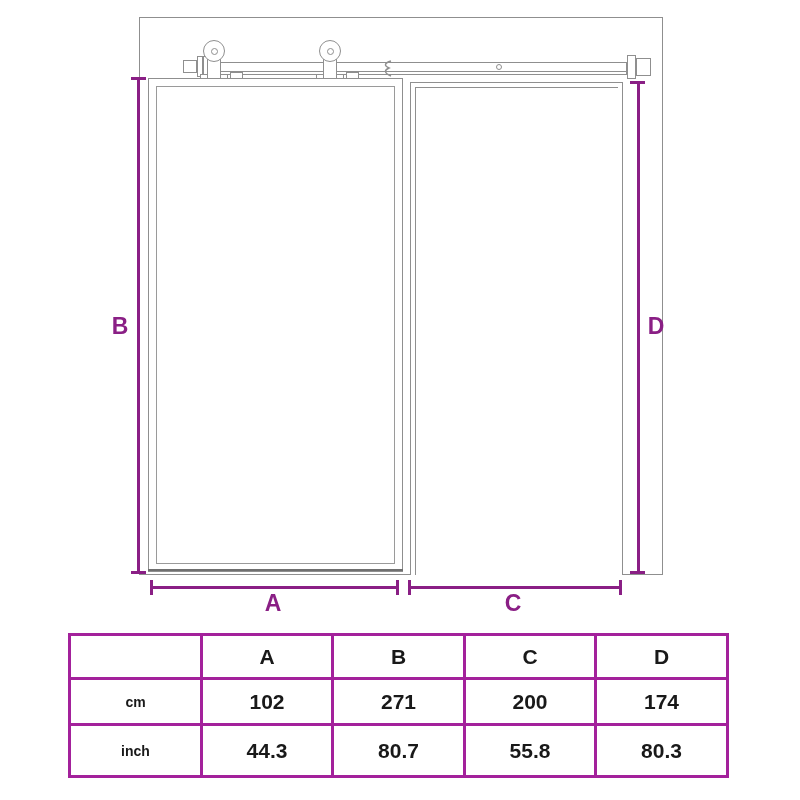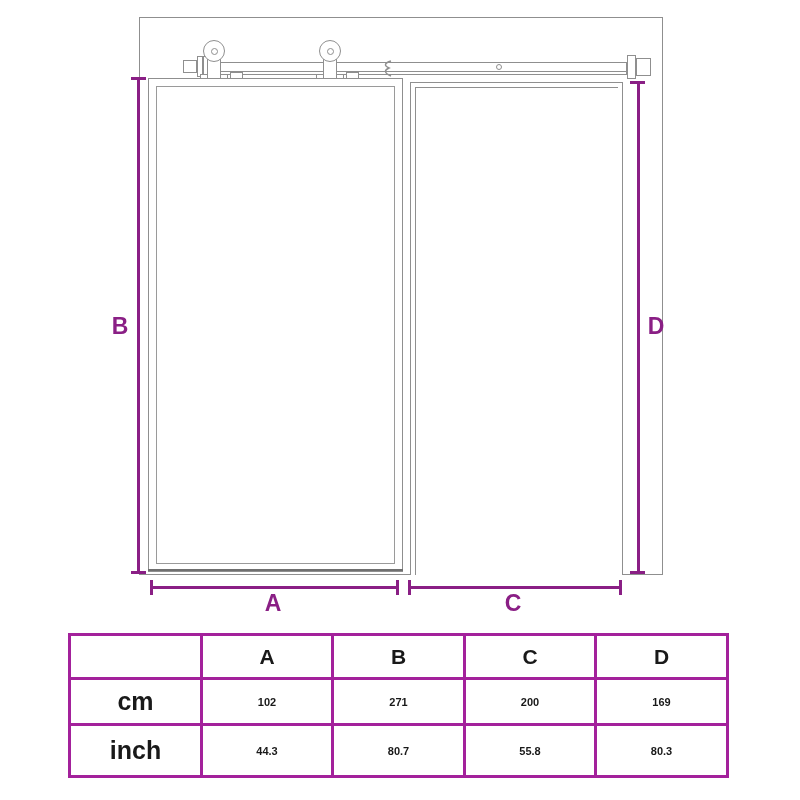--- a/index.html
+++ b/index.html
@@ -20,22 +20,22 @@
   
   .size-table{
     position:absolute;left:68px;top:633px;width:658px;height:135px;
     border-collapse:collapse;table-layout:fixed;background:#fff;
   }
   .size-table td{
     border:3px solid var(--table-border);text-align:center;vertical-align:middle;
     color:#191919;font-weight:bold;padding:0;
   }
   .size-table .hdr{font-size:21px;}
-  .size-table .rowlabel{font-size:25px;}
-  .size-table .val{font-size:11px;}
+  .size-table .rowlabel{font-size:14px;}
+  .size-table .val{font-size:21px;}
 </style>
 </head>
 <body>
 
 <div id="canvas">
 
   <div class="gline" style="left:139px;top:17px;width:524px;height:1px;"></div>
   <div class="gline" style="left:139px;top:17px;width:1px;height:558px;"></div>
   <div class="gline" style="left:662px;top:17px;width:1px;height:558px;"></div>
   <div class="gline" style="left:139px;top:574px;width:272px;height:1px;"></div>
@@ -113,21 +113,21 @@
       <td class="hdr">A</td>
       <td class="hdr">B</td>
       <td class="hdr">C</td>
       <td class="hdr">D</td>
     </tr>
     <tr style="height:46px">
       <td class="rowlabel">cm</td>
       <td class="val">102</td>
       <td class="val">271</td>
       <td class="val">200</td>
-      <td class="val">169</td>
+      <td class="val">174</td>
     </tr>
     <tr style="height:52px">
       <td class="rowlabel">inch</td>
       <td class="val">44.3</td>
       <td class="val">80.7</td>
       <td class="val">55.8</td>
       <td class="val">80.3</td>
     </tr>
   </tbody>
     </table>

